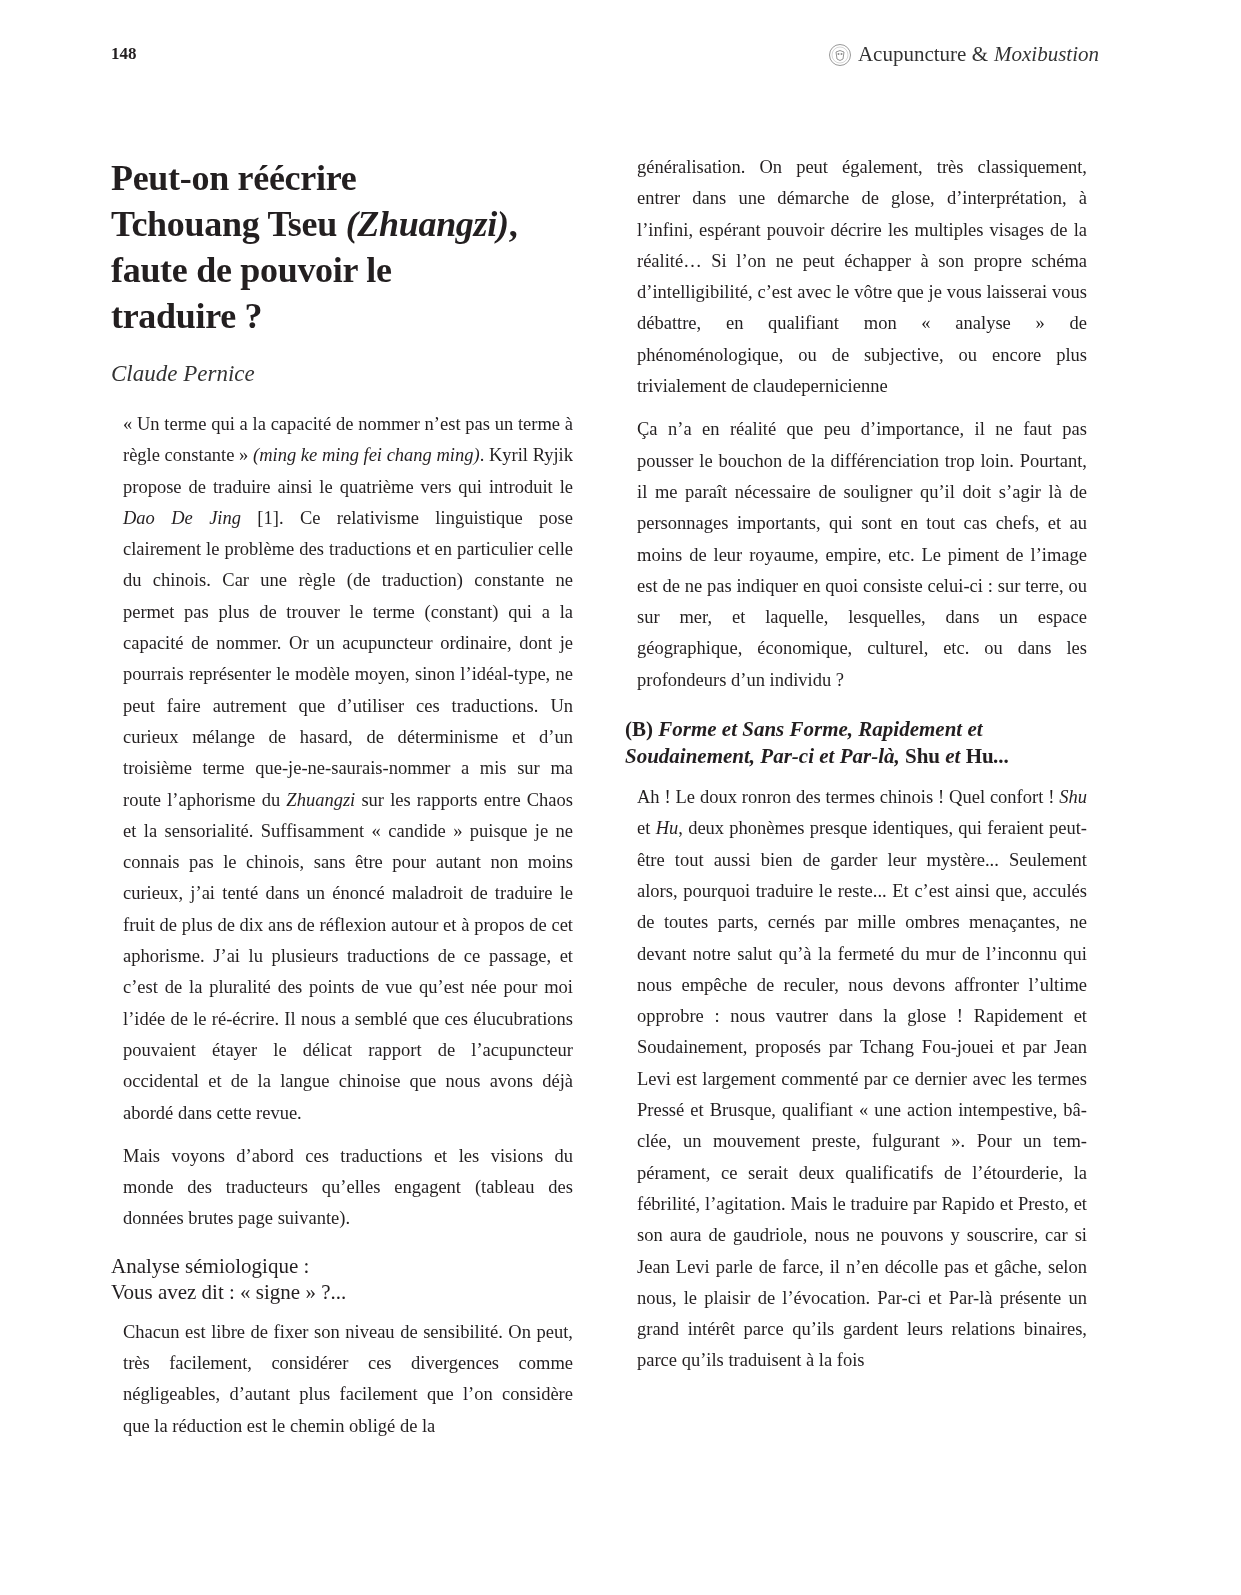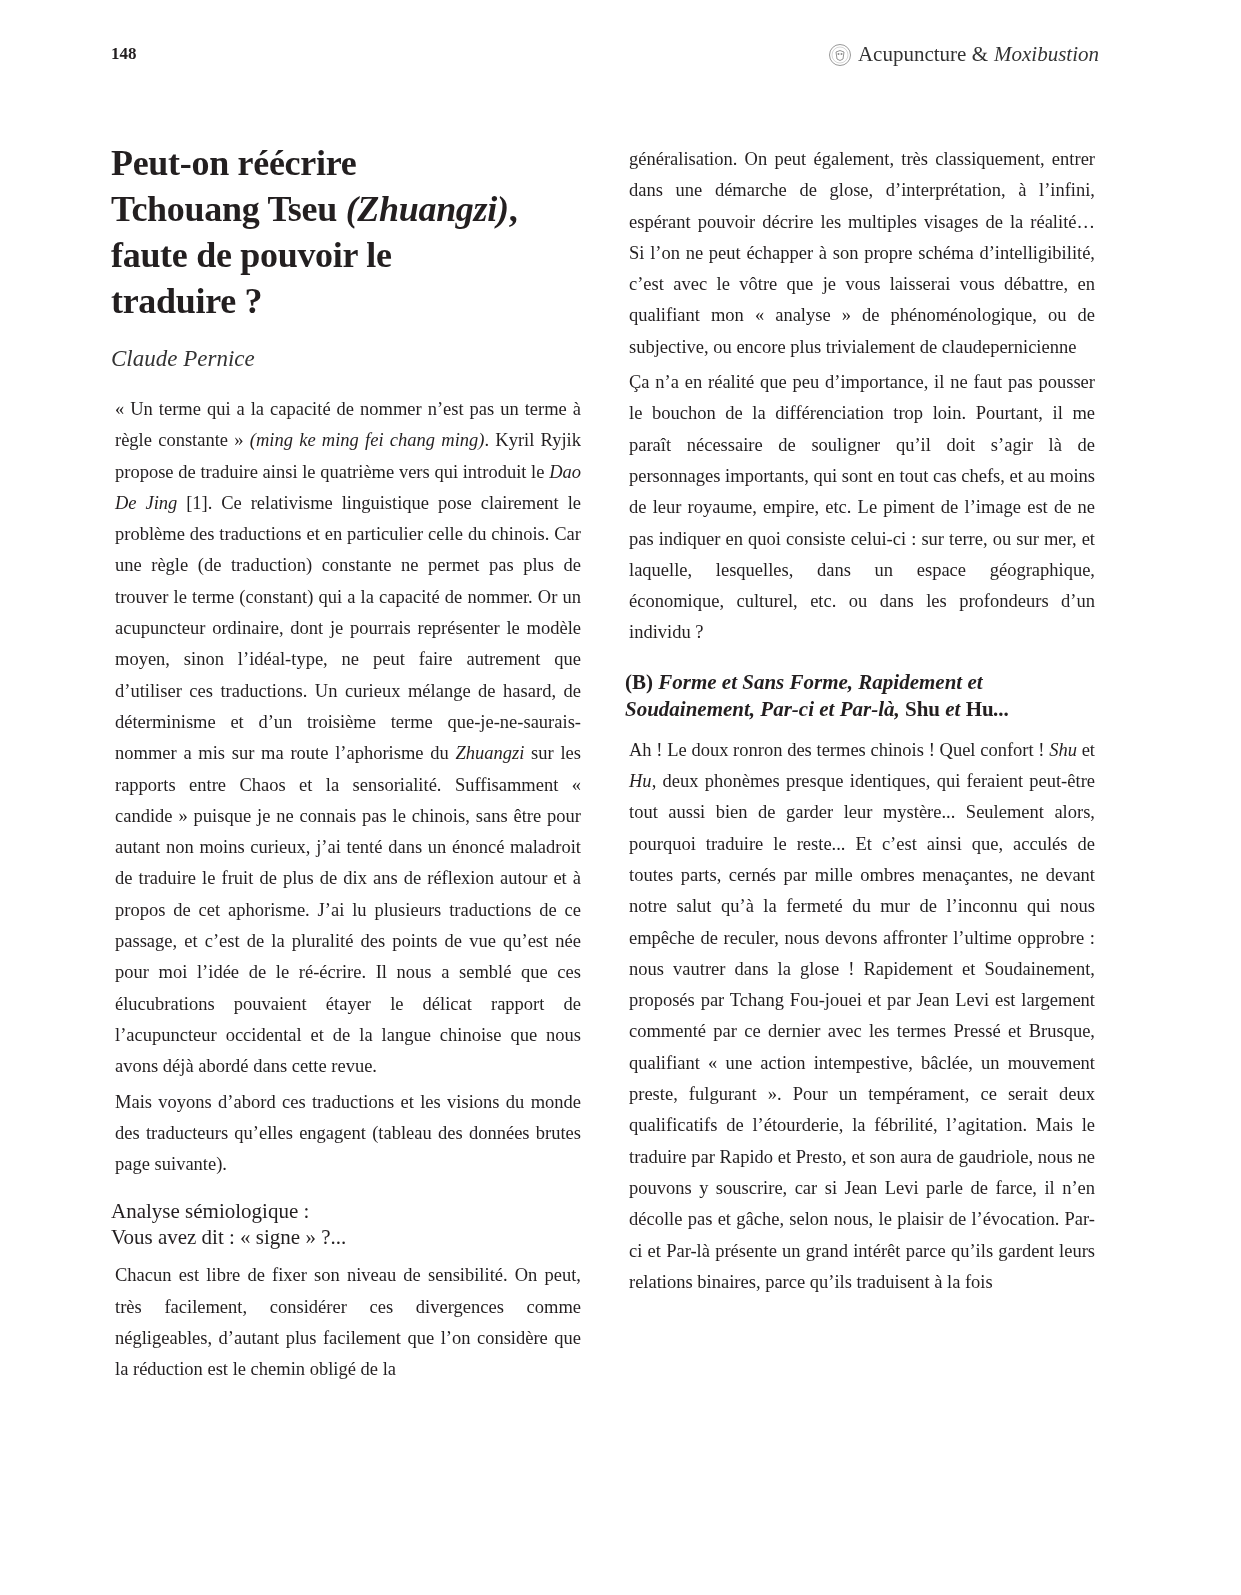--- a/index.html
+++ b/index.html
@@ -17,28 +17,28 @@
     font-size: 21px; color: #333;
   }
   .journal .logo { width: 24px; height: 24px; }
   .journal .it { font-style: italic; }
 
   .col { position: absolute; top: 140px; width: 474px; }
   .col-left { left: 111px; }
   .col-right { left: 625px; top: 140px; }
 
   .title {
-    font-size: 36px; font-weight: bold; line-height: 46px; margin: 0 0 22px 0;
+    font-size: 36px; font-weight: bold; line-height: 46px; margin: 15px 0 22px 0;
     letter-spacing: -0.3px;
   }
   .title .it { font-style: italic; }
   .author { font-size: 23px; font-style: italic; color: #333; margin: 0 0 22px 0; }
 
   p.body {
-    font-size: 18.5px; line-height: 31.3px; text-align: justify; margin: 4px;
+    font-size: 18.5px; line-height: 31.3px; text-align: justify; margin: 12px;
     hyphens: manual;
   }
   p.body .it { font-style: italic; }
 
   .h-section {
     font-size: 21px; font-weight: normal; line-height: 26px; margin: 18px 0 10px 0;
   }
   .h-sub {
     font-size: 21px; line-height: 27px; margin: 20px 0 12px 0;
   }

